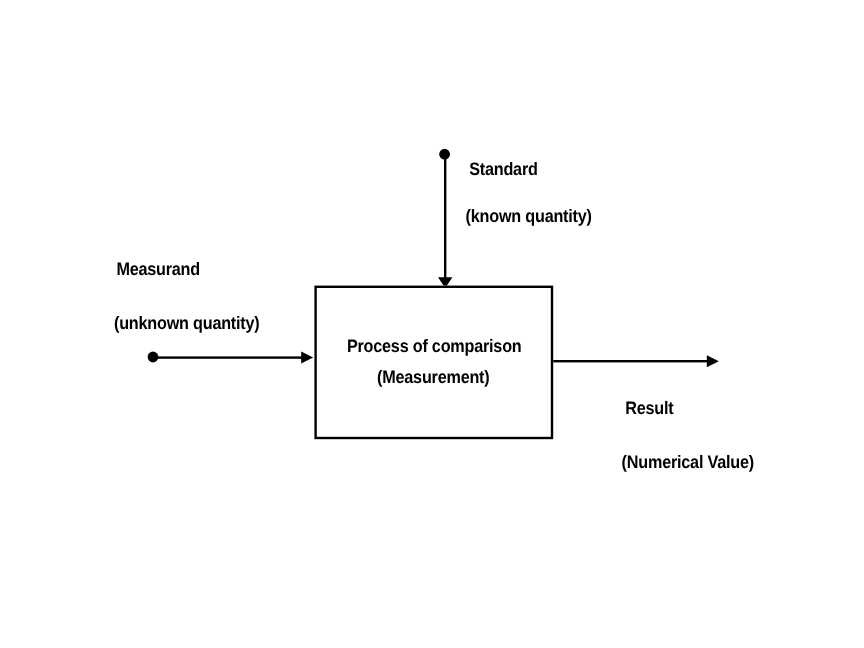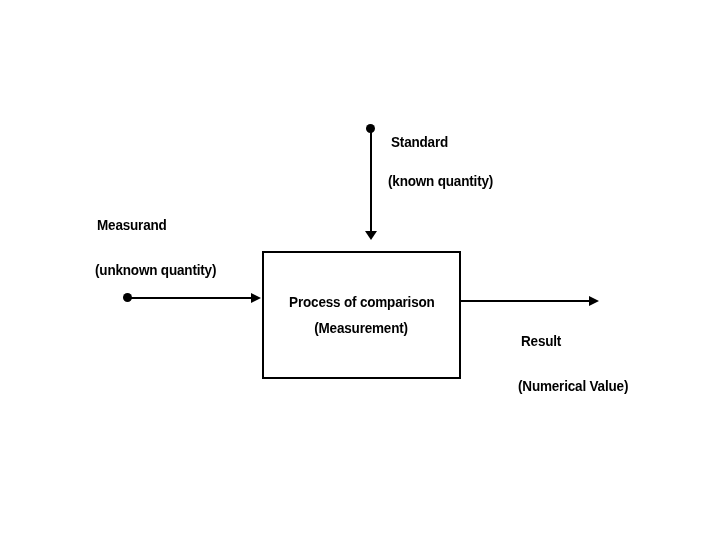--- a/index.html
+++ b/index.html
@@ -65,21 +65,20 @@
     top: 238px;
     width: 195px;
     height: 124px;
     border: 2px solid #000000;
     background: #ffffff;
     display: flex;
     flex-direction: column;
     align-items: center;
     justify-content: center;
     text-align: center;
-    margin-top: 13px;
   }
   #process-box .boxline {
     font-size: 15px;
     font-weight: 700;
     letter-spacing: -0.2px;
     line-height: 26px;
     white-space: nowrap;
     transform: scaleX(0.9);
     transform-origin: center top;
   }

